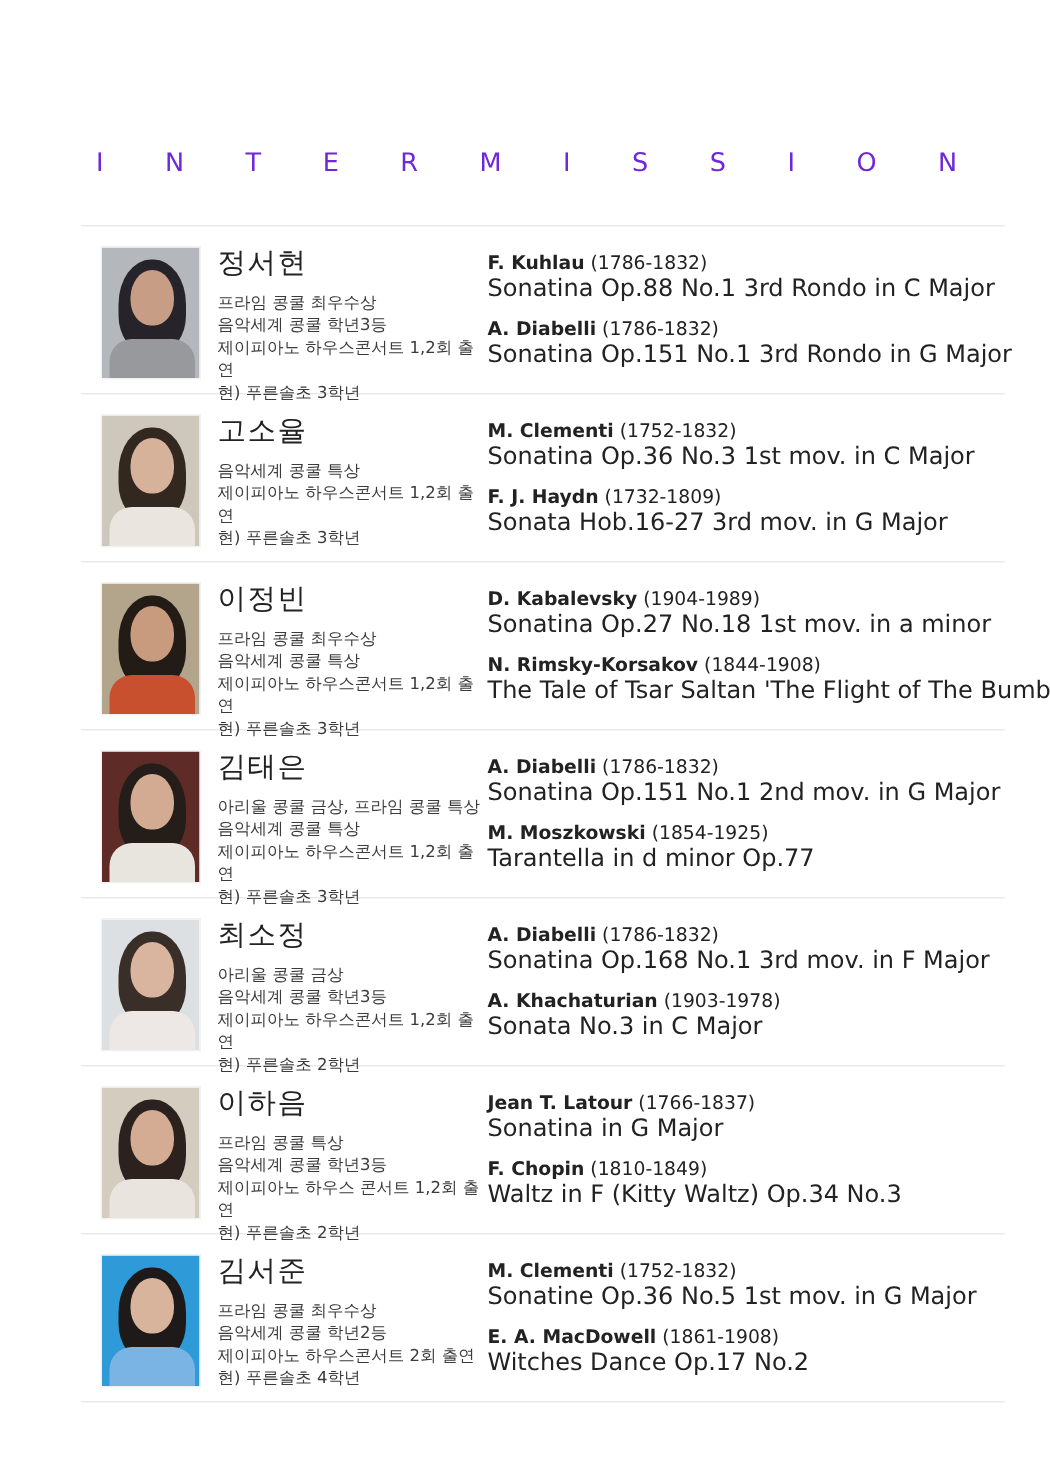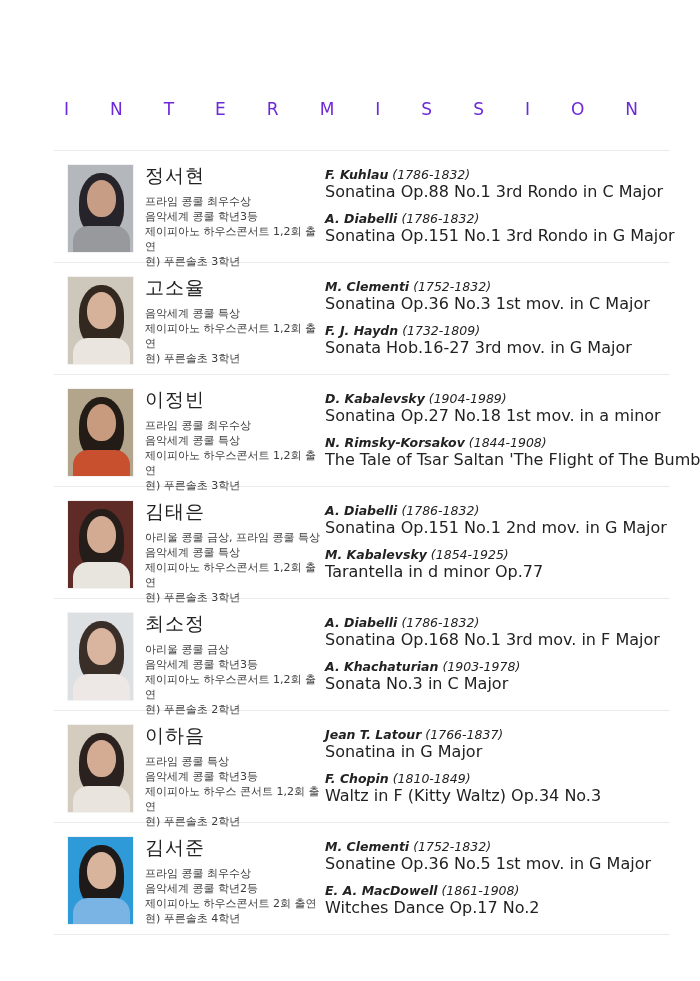--- a/index.html
+++ b/index.html
@@ -31,21 +31,21 @@
   .p-face { position:absolute; top:15px; left:19px; width:29px; height:37px; border-radius:50% 50% 46% 46%; }
   .p-body { position:absolute; bottom:-6px; left:5px; width:57px; height:32px; border-radius:15px 15px 0 0; }
 
   .info { width:180px; margin-left:11px; flex:none; }
   .name { font-size:19px; line-height:23px; font-weight:500; color:#222; letter-spacing:1px; }
   .creds { margin-top:7px; }
   .cred { font-size:11px; line-height:15px; color:#3b3b3b; }
 
   .program { flex:1; padding-top:3px; }
   .piece + .piece { margin-top:11px; }
-  .composer { font-size:12.5px; line-height:16px; color:#222;font-style:italic; }
+  .composer { font-size:12.5px; line-height:16px; color:#222; }
   .composer .cname { font-weight:700; }
   .composer .cdates { font-weight:400; }
   .piece-title { font-size:16px; line-height:17px; color:#222; white-space:nowrap; }
 </style>
 </head>
 <body>
 
 <div class="page">
 
   <h1 class="intermission" style="color: #6d28d9;">INTERMISSION</h1>
@@ -157,21 +157,21 @@
         <p class="cred">현) 푸른솔초 3학년</p>
       </div>
     </div>
 
     <div class="program">
       <div class="piece">
         <p class="composer"><span class="cname">A. Diabelli</span> <span class="cdates">(1786-1832)</span></p>
         <p class="piece-title">Sonatina Op.151 No.1 2nd mov. in G Major</p>
       </div>
       <div class="piece">
-        <p class="composer"><span class="cname">M. Kabalevsky</span> <span class="cdates">(1854-1925)</span></p>
+        <p class="composer"><span class="cname">M. Moszkowski</span> <span class="cdates">(1854-1925)</span></p>
         <p class="piece-title">Tarantella in d minor Op.77</p>
       </div>
     </div>
   </section>
 
   <section class="entry">
     <figure class="photo">
       <div class="p-bg" style="background: rgb(221, 224, 226);"></div>
       <div class="p-hair" style="background: rgb(58, 46, 40);"></div>
       <div class="p-face" style="background: rgb(217, 180, 158);"></div>

